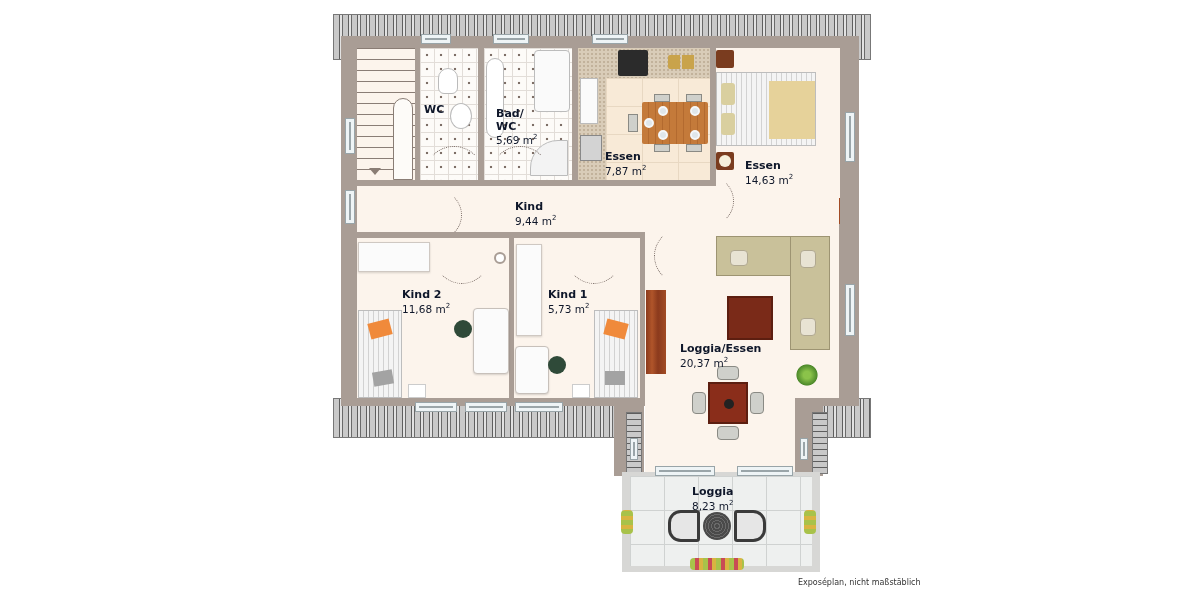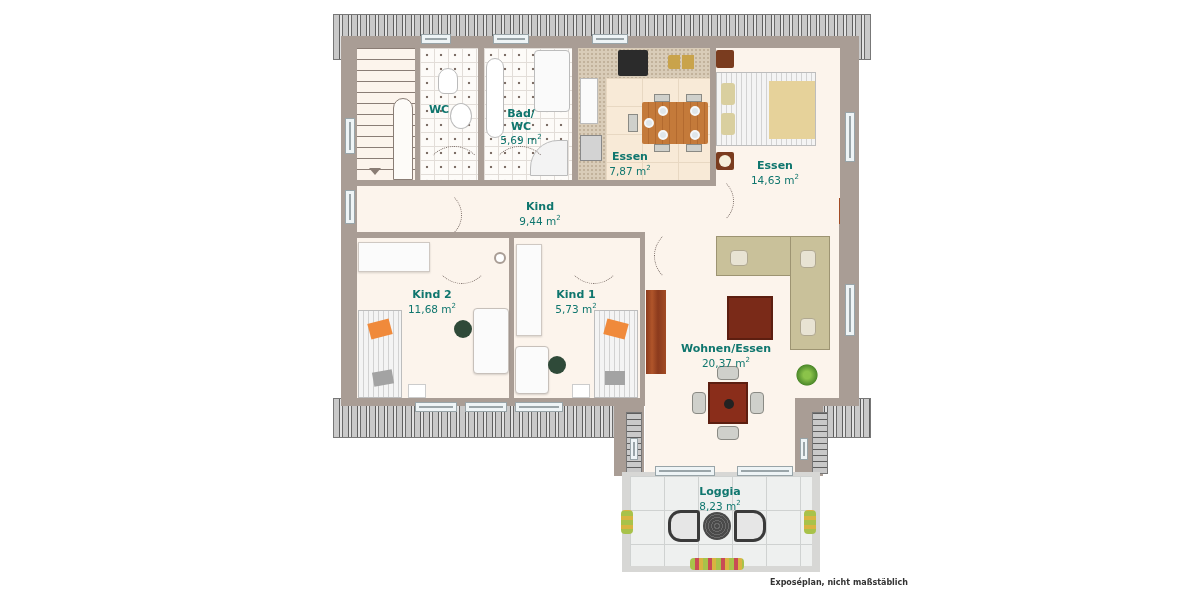--- a/index.html
+++ b/index.html
@@ -11,21 +11,21 @@
   .floor{background:#fcf4ec;}
   .tile-dots{background-color:#fdfbf8;background-image:radial-gradient(circle,#7d6e66 1.2px,transparent 1.6px),linear-gradient(#e2ddd8 1px,transparent 1px),linear-gradient(90deg,#e2ddd8 1px,transparent 1px);background-size:14px 14px;}
   .kitchen-floor{background-color:#f8ead7;background-image:linear-gradient(#e8d8c2 1px,transparent 1px),linear-gradient(90deg,#e8d8c2 1px,transparent 1px);background-size:36px 28px;}
   .counter{background:#d9ccb8;background-image:radial-gradient(circle,#c2b29b 1px,transparent 1.5px);background-size:4px 4px;}
   .loggia-floor{background-color:#eef0ef;background-image:linear-gradient(#cfd2d1 1px,transparent 1px),linear-gradient(90deg,#cfd2d1 1px,transparent 1px);background-size:34px 34px;}
   .window{background:#eef4f6;border:1px solid #98a4a8;}
   .window::after{content:"";position:absolute;left:3px;right:3px;top:50%;height:2px;background:#9aa5a9;transform:translateY(-50%);}
   .vwindow{background:#eef4f6;border:1px solid #98a4a8;}
   .vwindow::after{content:"";position:absolute;top:3px;bottom:3px;left:50%;width:2px;background:#9aa5a9;transform:translateX(-50%);}
   .door-swing{border:1.5px dotted #7a6c66;border-color:#7a6c66 transparent transparent transparent;border-radius:50%;}
-  .label{position:absolute;text-align:center;color:#0f766e;line-height:1.15;}
+  .label{position:absolute;text-align:left;color:#0f172a;line-height:1.15;}
   .label .name{font-size:11px;font-weight:bold;display:block;}
   .label .area{font-size:10.5px;display:block;}
   .label .area sup{font-size:7px;}
   .wood{background:linear-gradient(90deg,#8b3a1d,#b0552a 30%,#8b3a1d 60%,#a24b24);}
   .table-wood{background:#c47a3a;background-image:repeating-linear-gradient(90deg,#c47a3a 0,#c47a3a 6px,#b36a2f 6px,#b36a2f 7px);}
   .plate{background:#dfe6ea;border:2px solid #f5f7f8;border-radius:50%;}
   .chair{background:#cfd0cb;border:1px solid #8a8a84;}
   .sofa{background:#c9c19a;border:1px solid #9d9472;}
   .cushion{background:#e8e3d3;border:1px solid #b0a890;}
   .rug{background:#7a2a18;border:2px solid #5c1e10;}
@@ -197,21 +197,21 @@
 </div>
 <div class="label" style="left:402px;top:289px;width:60px;">
   <span class="name">Kind 2</span>
   <span class="area"><span>11,68 m</span><sup>2</sup></span>
 </div>
 <div class="label" style="left:548px;top:289px;width:56px;">
   <span class="name">Kind 1</span>
   <span class="area"><span>5,73 m</span><sup>2</sup></span>
 </div>
 <div class="label" style="left:680px;top:343px;width:92px;">
-  <span class="name">Wohnen/Essen</span>
+  <span class="name">Loggia/Essen</span>
   <span class="area"><span>20,37 m</span><sup>2</sup></span>
 </div>
 <div class="label" style="left:692px;top:486px;width:56px;">
   <span class="name">Loggia</span>
   <span class="area"><span>8,23 m</span><sup>2</sup></span>
 </div>
 
-<div class="caption" style="left:770px;top:578px;font-weight:bold;">Exposéplan, nicht maßstäblich</div>
+<div class="caption" style="left:798px;top:578px;">Exposéplan, nicht maßstäblich</div>
 
 </body></html>

